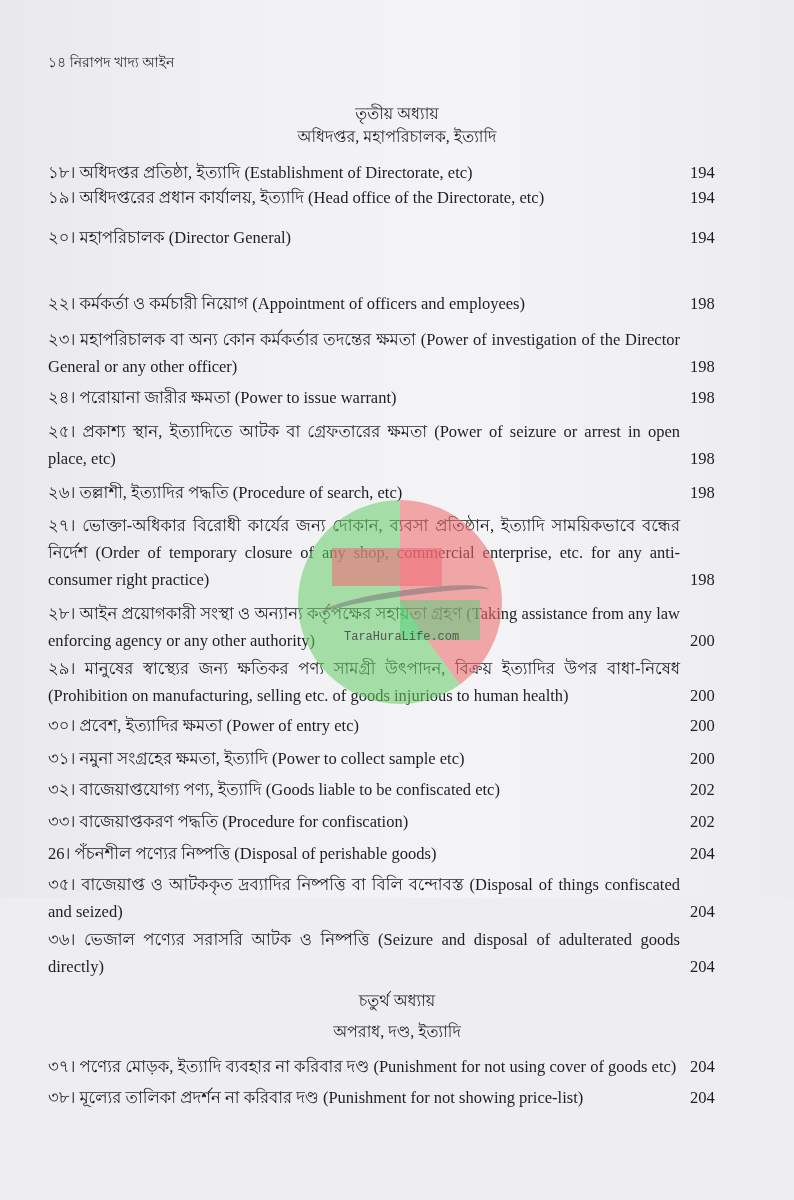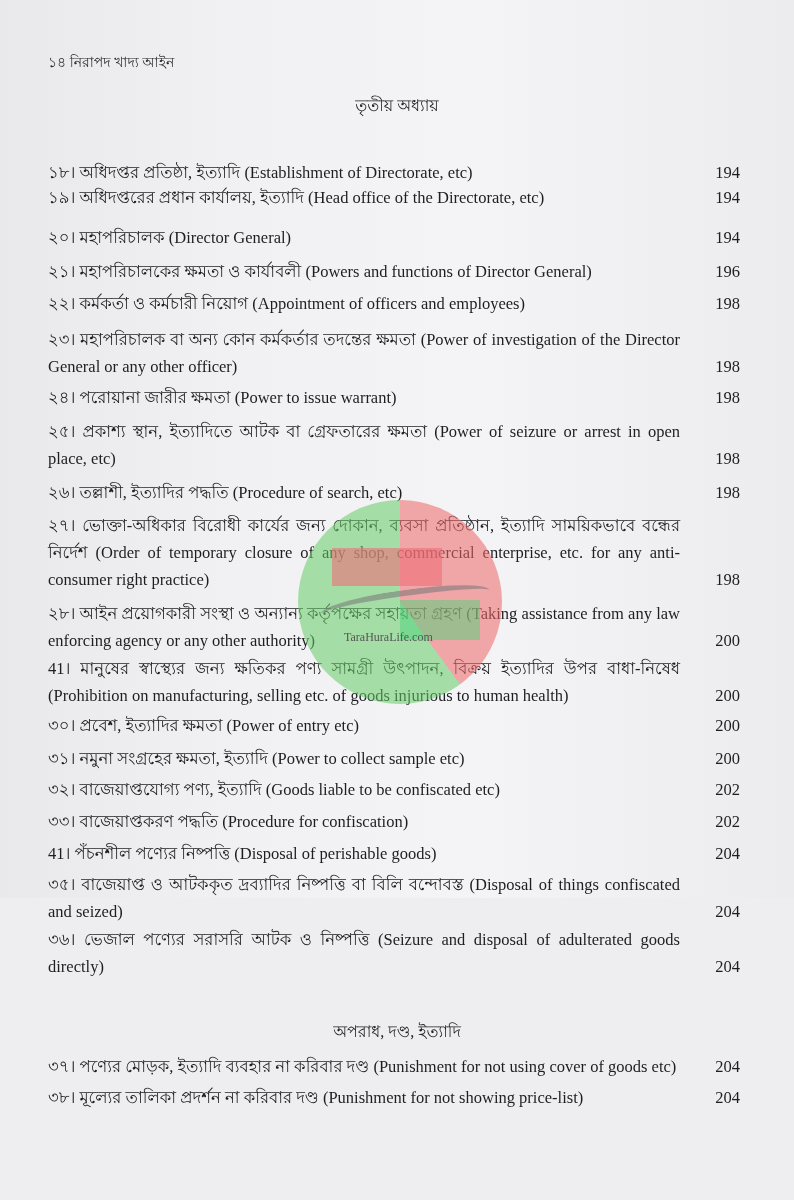--- a/index.html
+++ b/index.html
@@ -21,60 +21,57 @@
   .chapter-title {
     position:absolute; left:0; width:794px; text-align:center;
     font-size:16px; color:#1e1e22;
   }
   .entry {
     position:absolute; left:48px; width:692px;
     font-size:16.5px; line-height:27px;
   }
   .entry .txt { display:block; padding-right:60px; text-align:justify;font-family:Liberation Serif, serif; }
   .entry .pg {
-    position:absolute; right:0; bottom:0; width:50px; text-align:right;
+    position:absolute; right:0; bottom:0; width:50px; 
   }
   .watermark {
     position:absolute; left:298px; top:500px; width:200px; height:200px;
     border-radius:50%;
     border:2px solid transparent;
     background:
       linear-gradient(#0000,#0000) padding-box,
       conic-gradient(#e66 0 40%, #6c6 40% 100%) border-box;
     opacity:.55; pointer-events:none;
   }
   .wm-red { position:absolute; left:332px; top:548px; width:110px; height:38px; background:#ef6f7a; opacity:.6; }
   .wm-swoosh { position:absolute; left:320px; top:590px; width:170px; height:18px; border-top:6px solid #777; border-radius:100% 100% 0 0; opacity:.55; transform:rotate(-8deg); }
   .wm-green { position:absolute; left:400px; top:600px; width:80px; height:40px; background:#4ed37a; opacity:.5; }
-  .wm-text { position:absolute; left:344px; top:630px; font-family:Liberation Serif, serif; font-size:12px; color:#555; }
+  .wm-text { position:absolute; left:344px; top:630px; font-family:Liberation Mono, monospace; font-size:12px; color:#555; }
 </style>
 </head>
 <body>
 
 <div class="page">
 
   <div class="running-head">১৪ নিরাপদ খাদ্য আইন</div>
 
-  <div class="chapter-title" style="top:93px">তৃতীয় অধ্যায়</div>
+  <div class="chapter-title" style="top:101px">তৃতীয় অধ্যায়</div>
+  <div class="chapter-title" style="top:124px">অধিদপ্তর, মহাপরিচালক, ইত্যাদি</div>
 
   <div class="entry" style="top:159px">
       <span class="txt">১৮। অধিদপ্তর প্রতিষ্ঠা, ইত্যাদি (Establishment of Directorate, etc)</span>
       <span class="pg">194</span>
     </div>
   <div class="entry" style="top:184px">
       <span class="txt">১৯। অধিদপ্তরের প্রধান কার্যালয়, ইত্যাদি (Head office of the Directorate, etc)</span>
       <span class="pg">194</span>
     </div>
   <div class="entry" style="top:224px">
       <span class="txt">২০। মহাপরিচালক (Director General)</span>
       <span class="pg">194</span>
-    </div>
-  <div class="entry" style="top:258px">
-      <span class="txt">২১। মহাপরিচালকের ক্ষমতা ও কার্যাবলী (Powers and functions of Director General)</span>
-      <span class="pg">196</span>
     </div>
   <div class="entry" style="top:290px">
       <span class="txt">২২। কর্মকর্তা ও কর্মচারী নিয়োগ (Appointment of officers and employees)</span>
       <span class="pg">198</span>
     </div>
   <div class="entry" style="top:326px">
       <span class="txt">২৩। মহাপরিচালক বা অন্য কোন কর্মকর্তার তদন্তের ক্ষমতা (Power of investigation of the Director General or any other officer)</span>
       <span class="pg">198</span>
     </div>
   <div class="entry" style="top:384px">
@@ -91,52 +88,53 @@
     </div>
   <div class="entry" style="top:512px">
       <span class="txt">২৭। ভোক্তা-অধিকার বিরোধী কার্যের জন্য দোকান, ব্যবসা প্রতিষ্ঠান, ইত্যাদি সাময়িকভাবে বন্ধের নির্দেশ (Order of temporary closure of any shop, commercial enterprise, etc. for any anti-consumer right practice)</span>
       <span class="pg">198</span>
     </div>
   <div class="entry" style="top:600px">
       <span class="txt">২৮। আইন প্রয়োগকারী সংস্থা ও অন্যান্য কর্তৃপক্ষের সহায়তা গ্রহণ (Taking assistance from any law enforcing agency or any other authority)</span>
       <span class="pg">200</span>
     </div>
   <div class="entry" style="top:655px">
-      <span class="txt">41। মানুষের স্বাস্থ্যের জন্য ক্ষতিকর পণ্য সামগ্রী উৎপাদন, বিক্রয় ইত্যাদির উপর বাধা-নিষেধ (Prohibition on manufacturing, selling etc. of goods injurious to human health)</span>
+      <span class="txt">২৯। মানুষের স্বাস্থ্যের জন্য ক্ষতিকর পণ্য সামগ্রী উৎপাদন, বিক্রয় ইত্যাদির উপর বাধা-নিষেধ (Prohibition on manufacturing, selling etc. of goods injurious to human health)</span>
       <span class="pg">200</span>
     </div>
   <div class="entry" style="top:712px">
       <span class="txt">৩০। প্রবেশ, ইত্যাদির ক্ষমতা (Power of entry etc)</span>
       <span class="pg">200</span>
     </div>
   <div class="entry" style="top:745px">
       <span class="txt">৩১। নমুনা সংগ্রহের ক্ষমতা, ইত্যাদি (Power to collect sample etc)</span>
       <span class="pg">200</span>
     </div>
   <div class="entry" style="top:776px">
       <span class="txt">৩২। বাজেয়াপ্তযোগ্য পণ্য, ইত্যাদি (Goods liable to be confiscated etc)</span>
       <span class="pg">202</span>
     </div>
   <div class="entry" style="top:808px">
       <span class="txt">৩৩। বাজেয়াপ্তকরণ পদ্ধতি (Procedure for confiscation)</span>
       <span class="pg">202</span>
     </div>
   <div class="entry" style="top:840px">
-      <span class="txt">41। পঁচনশীল পণ্যের নিষ্পত্তি (Disposal of perishable goods)</span>
+      <span class="txt">26। পঁচনশীল পণ্যের নিষ্পত্তি (Disposal of perishable goods)</span>
       <span class="pg">204</span>
     </div>
   <div class="entry" style="top:871px">
       <span class="txt">৩৫। বাজেয়াপ্ত ও আটককৃত দ্রব্যাদির নিষ্পত্তি বা বিলি বন্দোবস্ত (Disposal of things confiscated and seized)</span>
       <span class="pg">204</span>
     </div>
   <div class="entry" style="top:926px">
       <span class="txt">৩৬। ভেজাল পণ্যের সরাসরি আটক ও নিষ্পত্তি (Seizure and disposal of adulterated goods directly)</span>
       <span class="pg">204</span>
     </div>
 
+  <div class="chapter-title" style="top:988px">চতুর্থ অধ্যায়</div>
   <div class="chapter-title" style="top:1019px">অপরাধ, দণ্ড, ইত্যাদি</div>
 
   <div class="entry" style="top:1053px">
       <span class="txt">৩৭। পণ্যের মোড়ক, ইত্যাদি ব্যবহার না করিবার দণ্ড (Punishment for not using cover of goods etc)</span>
       <span class="pg">204</span>
     </div>
   <div class="entry" style="top:1084px">
       <span class="txt">৩৮। মূল্যের তালিকা প্রদর্শন না করিবার দণ্ড (Punishment for not showing price-list)</span>
       <span class="pg">204</span>
     </div>

